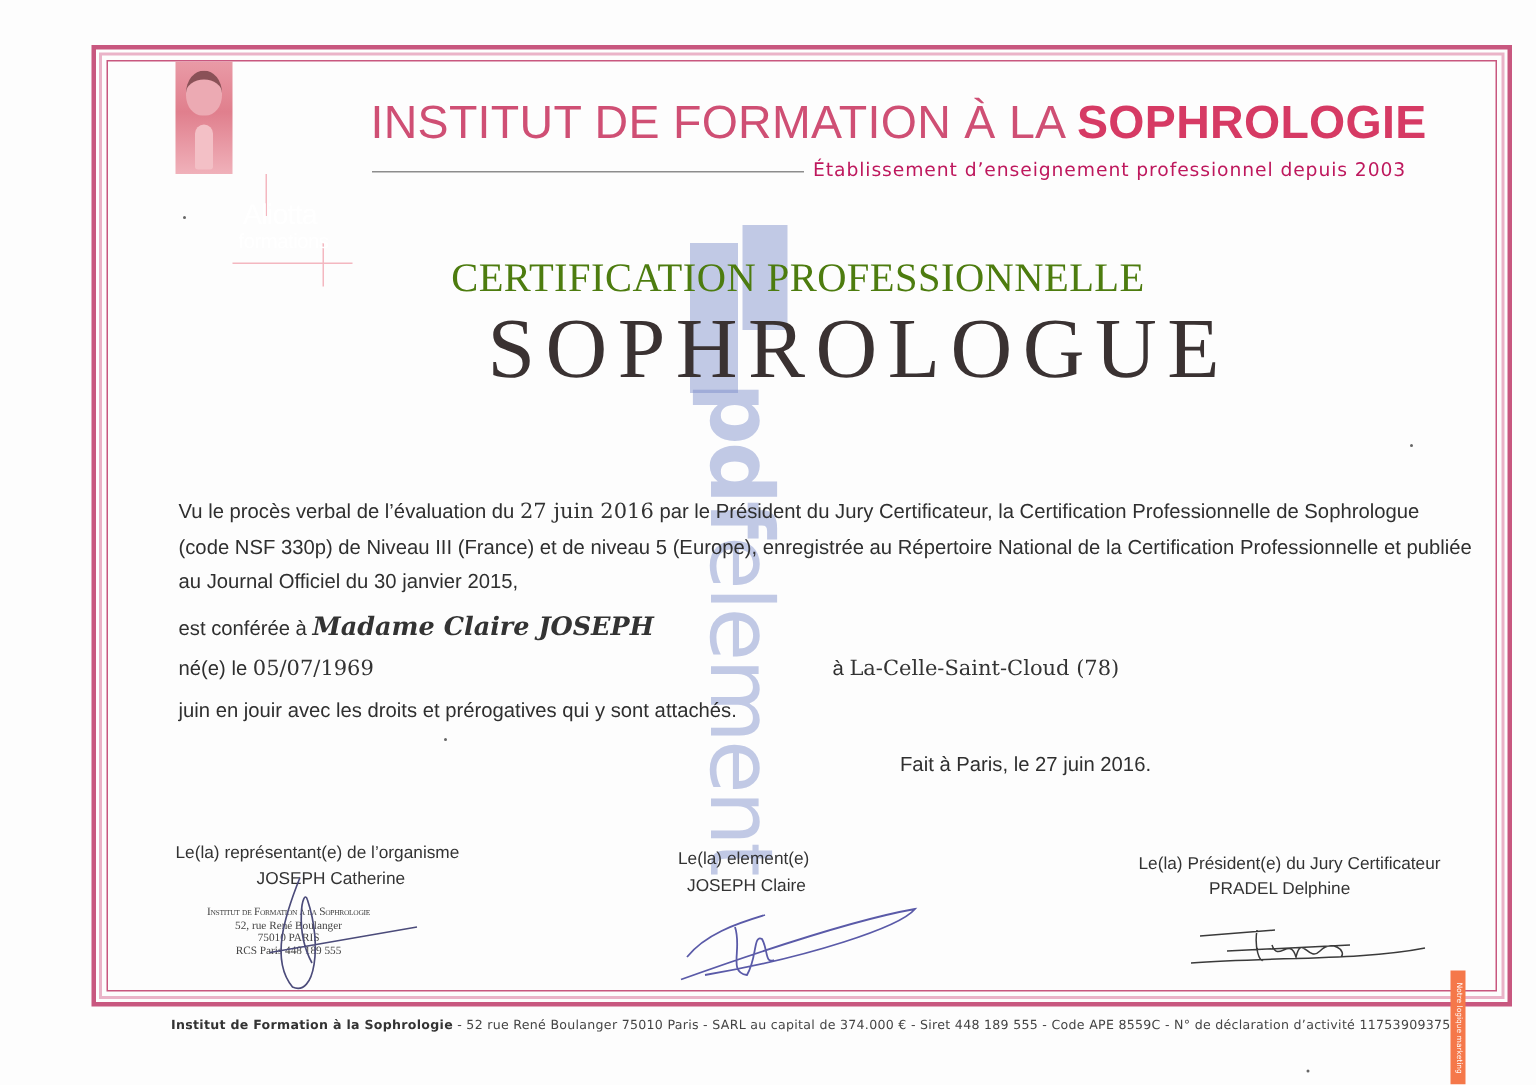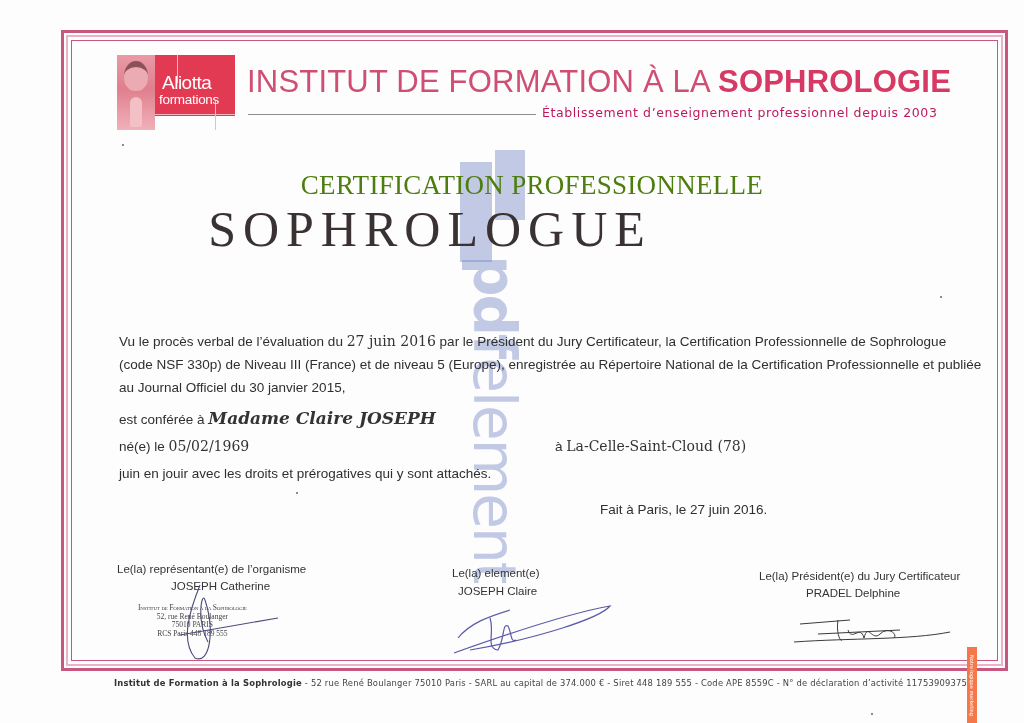--- a/index.html
+++ b/index.html
@@ -14,21 +14,21 @@
   .frame-mid {
     position: absolute; left: 2px; top: 2px; right: 2px; bottom: 2px;
     border: 2px solid #eab3c8;
   }
   .frame-inner {
     position: absolute; left: 3px; top: 3px; right: 3px; bottom: 3px;
     border: 1px solid #c8577f;
   }
 
   
-  .logo { position: absolute; left: 117px; top: 55px; width: 118px; height: 61px; display: flex; }
+  .logo { position: absolute; left: 117px; top: 55px; width: 118px; height: 61px; display: flex; align-items: flex-end; }
   .logo-photo {
     width: 38px; height: 75px; background: linear-gradient(180deg,#e99aa6 0%,#e07f8d 45%,#f0b1ba 100%);
     position: relative; overflow: hidden;
   }
   .logo-photo .head {
     position: absolute; left: 7px; top: 6px; width: 24px; height: 30px; border-radius: 50% 50% 45% 45%;
     background: #ecaab3; border-top: 6px solid #8a5157;
   }
   .logo-photo .hands {
     position: absolute; left: 13px; top: 42px; width: 12px; height: 30px; border-radius: 6px 6px 2px 2px;
@@ -67,22 +67,22 @@
   }
   .wm .text b { font-weight: bold; }
 
   
   .cert-title {
     position: absolute; left: 0; width: 1024px; top: 170px; text-align: center;
     font-family: "Liberation Serif", serif; font-size: 27px; color: #4d7c0f; letter-spacing: 0.3px;
     padding-left: 40px;
   }
   .cert-main {
-    position: absolute; left: 0; width: 820px; top: 200px; text-align: center;
-    font-family: "Liberation Serif", serif; font-size: 50px; color: #3a3232; letter-spacing: 7px;
+    position: absolute; left: 0; width: 820px; top: 200px; text-align: right;
+    font-family: "Liberation Serif", serif; font-size: 57px; color: #3a3232; letter-spacing: 7px;
     padding-left: 40px;
   }
 
   
   .body-text { position: absolute; font-family: "Liberation Sans", sans-serif; font-size: 13.5px; color: #2f2f2f; white-space: nowrap; }
   .italic-fill { font-family: "DejaVu Serif", serif; font-size: 14px; color: #333; }
   .italic-name { font-family: "DejaVu Serif", serif; font-style: italic; font-weight: bold; font-size: 17px; color: #333; }
 
   
   .sig-label { position: absolute; font-family: "Liberation Sans", sans-serif; font-size: 11.5px; color: #333; white-space: nowrap; }
@@ -144,21 +144,21 @@
 <div class="body-text" style="left:119px; top:333px;">
   <span>Vu le procès verbal de l’évaluation du </span><span class="italic-fill">27 juin 2016</span><span> par le Président du Jury Certificateur, la Certification Professionnelle de Sophrologue</span>
 </div>
 <div class="body-text" style="left:119px; top:357px;">(code NSF 330p) de Niveau III (France) et de niveau 5 (Europe), enregistrée au Répertoire National de la Certification Professionnelle et publiée</div>
 <div class="body-text" style="left:119px; top:380px;">au Journal Officiel du 30 janvier 2015,</div>
 
 <div class="body-text" style="left:119px; top:408px;">
   <span>est conférée à </span><span class="italic-name">Madame Claire JOSEPH</span>
 </div>
 <div class="body-text" style="left:119px; top:438px;">
-  <span>né(e) le </span><span class="italic-fill">05/02/1969</span>
+  <span>né(e) le </span><span class="italic-fill">05/07/1969</span>
 </div>
 <div class="body-text" style="left:555px; top:438px;">
   <span>à </span><span class="italic-fill">La-Celle-Saint-Cloud (78)</span>
 </div>
 <div class="body-text" style="left:119px; top:466px;">juin en jouir avec les droits et prérogatives qui y sont attachés.</div>
 <div class="body-text" style="left:600px; top:502px;">Fait à Paris, le 27 juin 2016.</div>
 
 <div class="sig-label" style="left:117px; top:563px;">Le(la) représentant(e) de l’organisme</div>
 <div class="sig-label" style="left:171px; top:580px;">JOSEPH Catherine</div>
 <div class="stamp">

